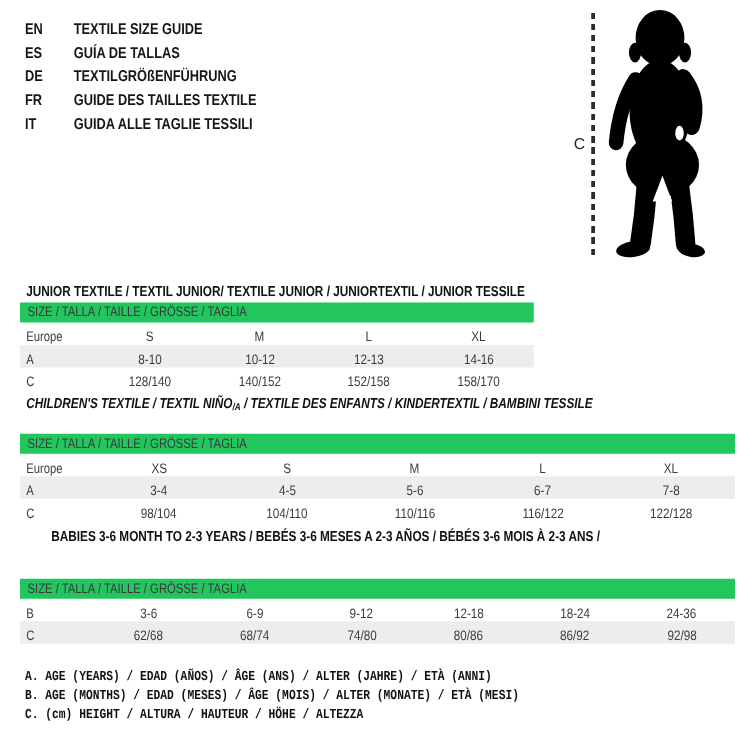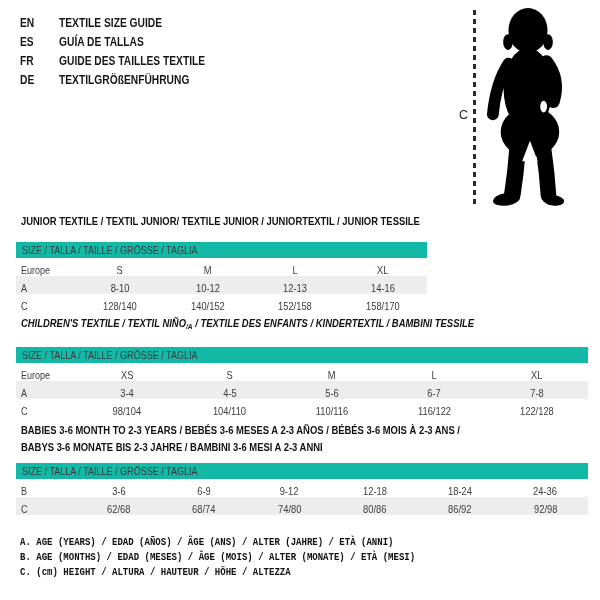--- a/index.html
+++ b/index.html
@@ -16,32 +16,32 @@
   .lang-code { width:39px; flex:0 0 39px; }
 
   
   .dash-line { position:absolute; left:473px; top:10px; width:3px; height:196px;
     background:repeating-linear-gradient(to bottom, #2b2b2b 0px, #2b2b2b 5px, transparent 5px, transparent 9px); }
   .measure-label { position:absolute; left:459px; top:108px; font-size:12.5px; color:#222; }
   .silhouette { position:absolute; left:481px; top:5px; }
 
   
   .section-heading { position:absolute; left:21px; font-weight:bold; font-size:11.5px; line-height:13px; color:#111; }
-  .h-junior { top:215px; }
+  .h-junior { top:228px; }
   .h-children { top:317px;font-style:italic; }
   .h-babies { top:424px; }
-  .h-babies .line { display:block; height:17px; }
+  .h-babies .line { display:block; height:17px;margin-left:20px; }
   .sub { font-size:8px; vertical-align:-2px; }
 
   
   .size-table { position:absolute; left:16px; }
   .t-junior { top:242px; width:411px; }
   .t-children { top:347px; width:572px; }
   .t-babies { top:463px; width:572px; }
-  .size-bar { height:16px; background:#14b8a6; color:#3a3a3a; font-size:11px; line-height:16px; padding-left:6px; }
+  .size-bar { height:16px; background:#22c55e; color:#3a3a3a; font-size:11px; line-height:16px; padding-left:6px; }
   .trow { height:18px; display:flex; align-items:flex-end; font-size:11px; color:#3c3c3c; }
   .trow.striped { background:#ededed; }
   .tlabel { flex:0 0 60px; width:60px; padding-left:5px; }
   .tcell { flex:1 1 0; text-align:center; }
 
   
   .footnotes { position:absolute; left:20px; top:536px;font-family:Liberation Mono, monospace; }
   .footnote { height:15.2px; font-weight:bold; font-size:11px; color:#111; }
 </style>
 </head>
@@ -50,26 +50,30 @@
 <div class="lang-list">
   <div class="lang-row">
     <span class="lang-code"><span class="cx">EN</span></span>
     <span><span class="cx">TEXTILE SIZE GUIDE</span></span>
   </div>
   <div class="lang-row">
     <span class="lang-code"><span class="cx">ES</span></span>
     <span><span class="cx">GUÍA DE TALLAS</span></span>
   </div>
   <div class="lang-row">
+    <span class="lang-code"><span class="cx">DE</span></span>
+    <span><span class="cx">TEXTILGRÖßENFÜHRUNG</span></span>
+  </div>
+  <div class="lang-row">
     <span class="lang-code"><span class="cx">FR</span></span>
     <span><span class="cx">GUIDE DES TAILLES TEXTILE</span></span>
   </div>
   <div class="lang-row">
-    <span class="lang-code"><span class="cx">DE</span></span>
-    <span><span class="cx">TEXTILGRÖßENFÜHRUNG</span></span>
+    <span class="lang-code"><span class="cx">IT</span></span>
+    <span><span class="cx">GUIDA ALLE TAGLIE TESSILI</span></span>
   </div>
 </div>
 
 <div class="dash-line"></div>
 <div class="measure-label">C</div>
 <svg class="silhouette" width="94" height="205" viewBox="0 0 94 210" aria-hidden="true">
   <g fill="#000">
 
     <ellipse cx="47" cy="26" rx="20" ry="23"></ellipse>
     <ellipse cx="26.5" cy="38" rx="5" ry="8"></ellipse>
@@ -147,21 +151,20 @@
     <span class="tcell"><span class="cc">98/104</span></span>
     <span class="tcell"><span class="cc">104/110</span></span>
     <span class="tcell"><span class="cc">110/116</span></span>
     <span class="tcell"><span class="cc">116/122</span></span>
     <span class="tcell"><span class="cc">122/128</span></span>
   </div>
 </div>
 
 <div class="section-heading h-babies">
   <span class="line"><span class="cx">BABIES 3-6 MONTH TO 2-3 YEARS / BEBÉS 3-6 MESES A 2-3 AÑOS / BÉBÉS 3-6 MOIS À 2-3 ANS /</span></span>
-  <span class="line"><span class="cx">BABYS 3-6 MONATE BIS 2-3 JAHRE / BAMBINI 3-6 MESI A 2-3 ANNI</span></span>
 </div>
 <div class="size-table t-babies">
   <div class="size-bar"><span class="cx">SIZE / TALLA / TAILLE / GRÖSSE / TAGLIA</span></div>
   <div class="trow">
     <span class="tlabel"><span class="cx">B</span></span>
     <span class="tcell"><span class="cc">3-6</span></span>
     <span class="tcell"><span class="cc">6-9</span></span>
     <span class="tcell"><span class="cc">9-12</span></span>
     <span class="tcell"><span class="cc">12-18</span></span>
     <span class="tcell"><span class="cc">18-24</span></span>

